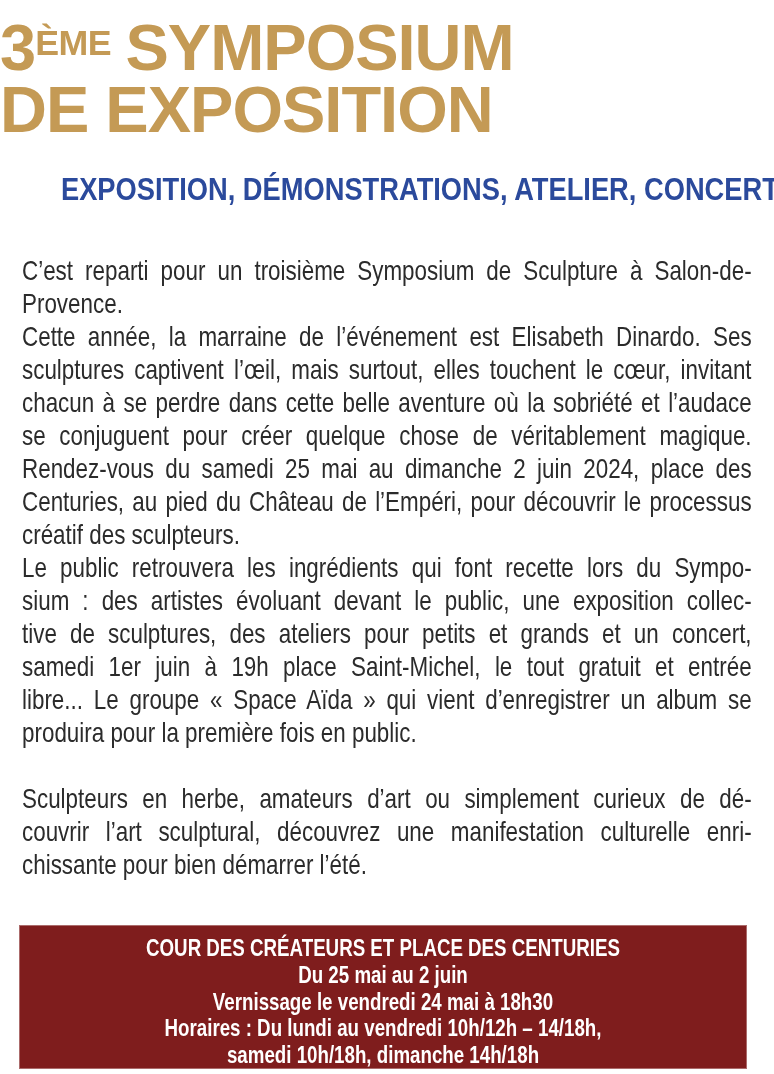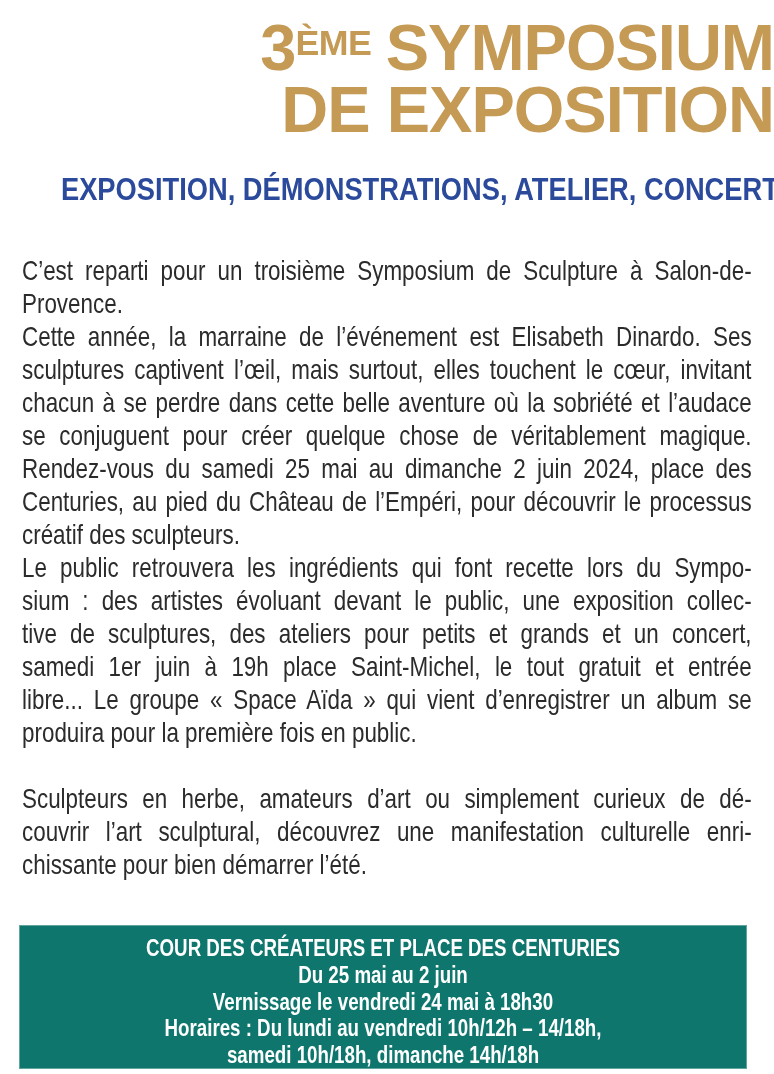--- a/index.html
+++ b/index.html
@@ -15,21 +15,21 @@
     overflow: hidden;
     font-family: "Liberation Sans", sans-serif;
   }
 
   
   .title {
     position: absolute;
     top: 12px;
     left: 0;
     width: 774px;
-    text-align: right;
+    text-align: left;
     font-weight: bold;
     font-size: 65px;
     line-height: 62px;
     letter-spacing: -1px;
   }
   .title .sup {
     font-size: 0.55em;
     vertical-align: 0.42em;
     letter-spacing: -0.5px;
   }
@@ -137,21 +137,21 @@
         <div class="pline">libre... Le groupe « Space Aïda » qui vient d’enregistrer un album se</div>
         <div class="pline plast">produira pour la première fois en public.</div>
       </div>
       <div class="paragraph gap">
         <div class="pline">Sculpteurs en herbe, amateurs d’art ou simplement curieux de dé-</div>
         <div class="pline">couvrir l’art sculptural, découvrez une manifestation culturelle enri-</div>
         <div class="pline plast">chissante pour bien démarrer l’été.</div>
       </div>
     </div>
 
-  <div class="footer-banner" style="background: #0f766e; color: rgb(255, 255, 255);">
+  <div class="footer-banner" style="background: #7f1d1d; color: rgb(255, 255, 255);">
     <div class="banner-line">COUR DES CRÉATEURS ET PLACE DES CENTURIES</div>
     <div class="banner-line">Du 25 mai au 2 juin</div>
     <div class="banner-line">Vernissage le vendredi 24 mai à 18h30</div>
     <div class="banner-line">Horaires : Du lundi au vendredi 10h/12h – 14/18h,</div>
     <div class="banner-line">samedi 10h/18h, dimanche 14h/18h</div>
   </div>
 
 </div>
 
 </body></html>

